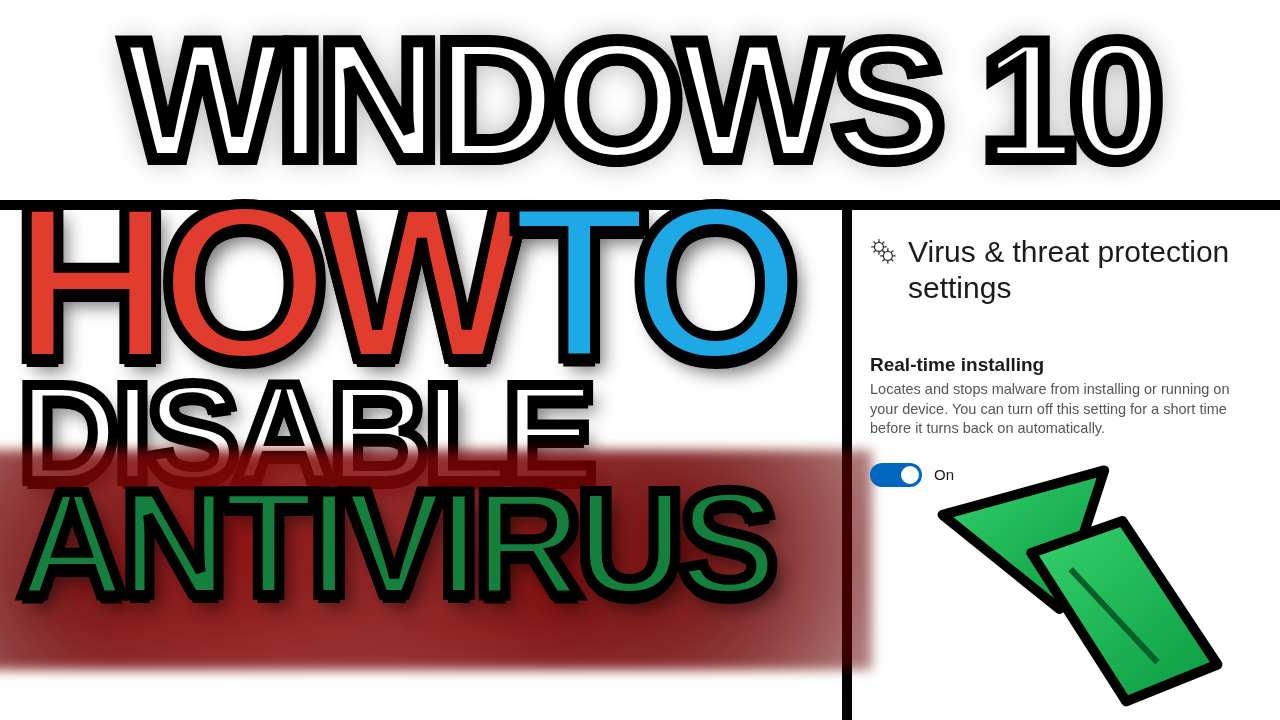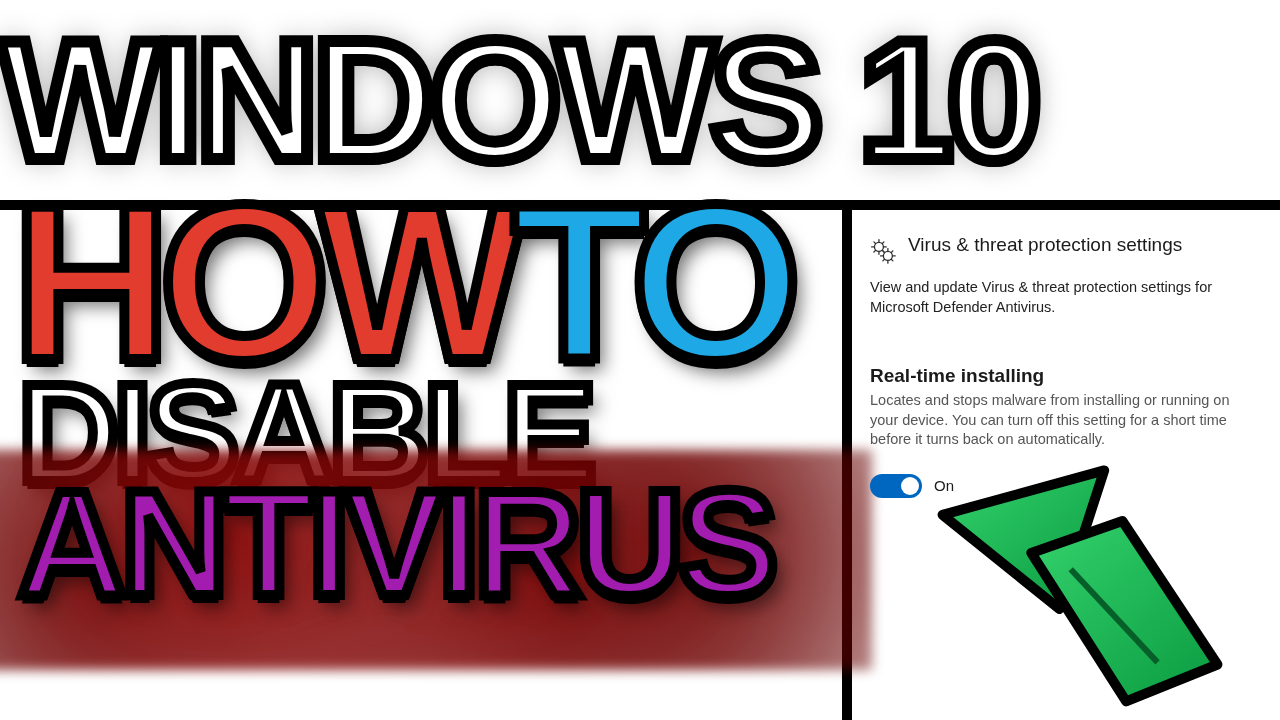--- a/index.html
+++ b/index.html
@@ -12,21 +12,21 @@
     position: relative;
   }
 
   
   .top-band {
     position: absolute;
     left: 0; top: 0;
     width: 1280px; height: 200px;
     display: flex;
     align-items: center;
-    justify-content: flex-start;
+    justify-content: center;
   }
   .top-title {
     font-family: "Arial Black", Impact, sans-serif;
     font-weight: 900;
     font-size: 170px;
     line-height: 1;
     letter-spacing: -6px;
     color: #fff;
     -webkit-text-stroke: 12px #000;
     text-shadow:
@@ -102,21 +102,21 @@
       radial-gradient(circle at 65% 55%, rgba(120,15,15,.9), rgba(120,15,15,0) 62%),
       radial-gradient(circle at 80% 45%, rgba(100,10,10,.85), rgba(100,10,10,0) 58%),
       radial-gradient(circle at 15% 60%, rgba(90,10,10,.85), rgba(90,10,10,0) 55%);
     filter: blur(6px) contrast(1.1);
     z-index: 0;
   }
   .word-antivirus {
     position: relative;
     z-index: 1;
     font-size: 150px;
-    color: #a21caf;
+    color: #15803d;
     letter-spacing: -6px;
     padding-left: 6px;
   }
 
   
   .settings-panel {
     position: absolute;
     left: 870px; top: 220px;
     width: 395px;
     color: #1b1b1b;
@@ -127,21 +127,21 @@
     gap: 12px;
     padding-top: 14px;
   }
   .gear-ico {
     width: 26px; height: 26px;
     flex: 0 0 26px;
     margin-top: 4px;
     color: #333;
   }
   .settings-title {
-    font-size: 19px;
+    font-size: 30px;
     font-weight: 400;
     line-height: 1.2;
   }
   .settings-desc {
     margin-top: 14px;
     font-size: 14.5px;
     line-height: 1.35;
     color: #222;
     max-width: 380px;
   }
@@ -236,21 +236,20 @@
           <line x1="15.8" y1="15.8" x2="17.8" y2="17.8"></line>
           <line x1="26.2" y1="26.2" x2="28.2" y2="28.2"></line>
           <line x1="15.8" y1="28.2" x2="17.8" y2="26.2"></line>
           <line x1="26.2" y1="17.8" x2="28.2" y2="15.8"></line>
         </g>
       </svg>
     </span>
     <div class="settings-title">Virus &amp; threat protection settings</div>
   </div>
 
-  <div class="settings-desc">View and update Virus &amp; threat protection settings for Microsoft Defender Antivirus.</div>
 
   <div class="rtp-title">Real-time installing</div>
   <div class="rtp-desc">Locates and stops malware from installing or running on your device. You can turn off this setting for a short time before it turns back on automatically.</div>
 
   <div class="toggle-row">
     <div class="toggle" role="switch" aria-checked="true"></div>
     <div class="toggle-label">On</div>
   </div>
 </div>
 

